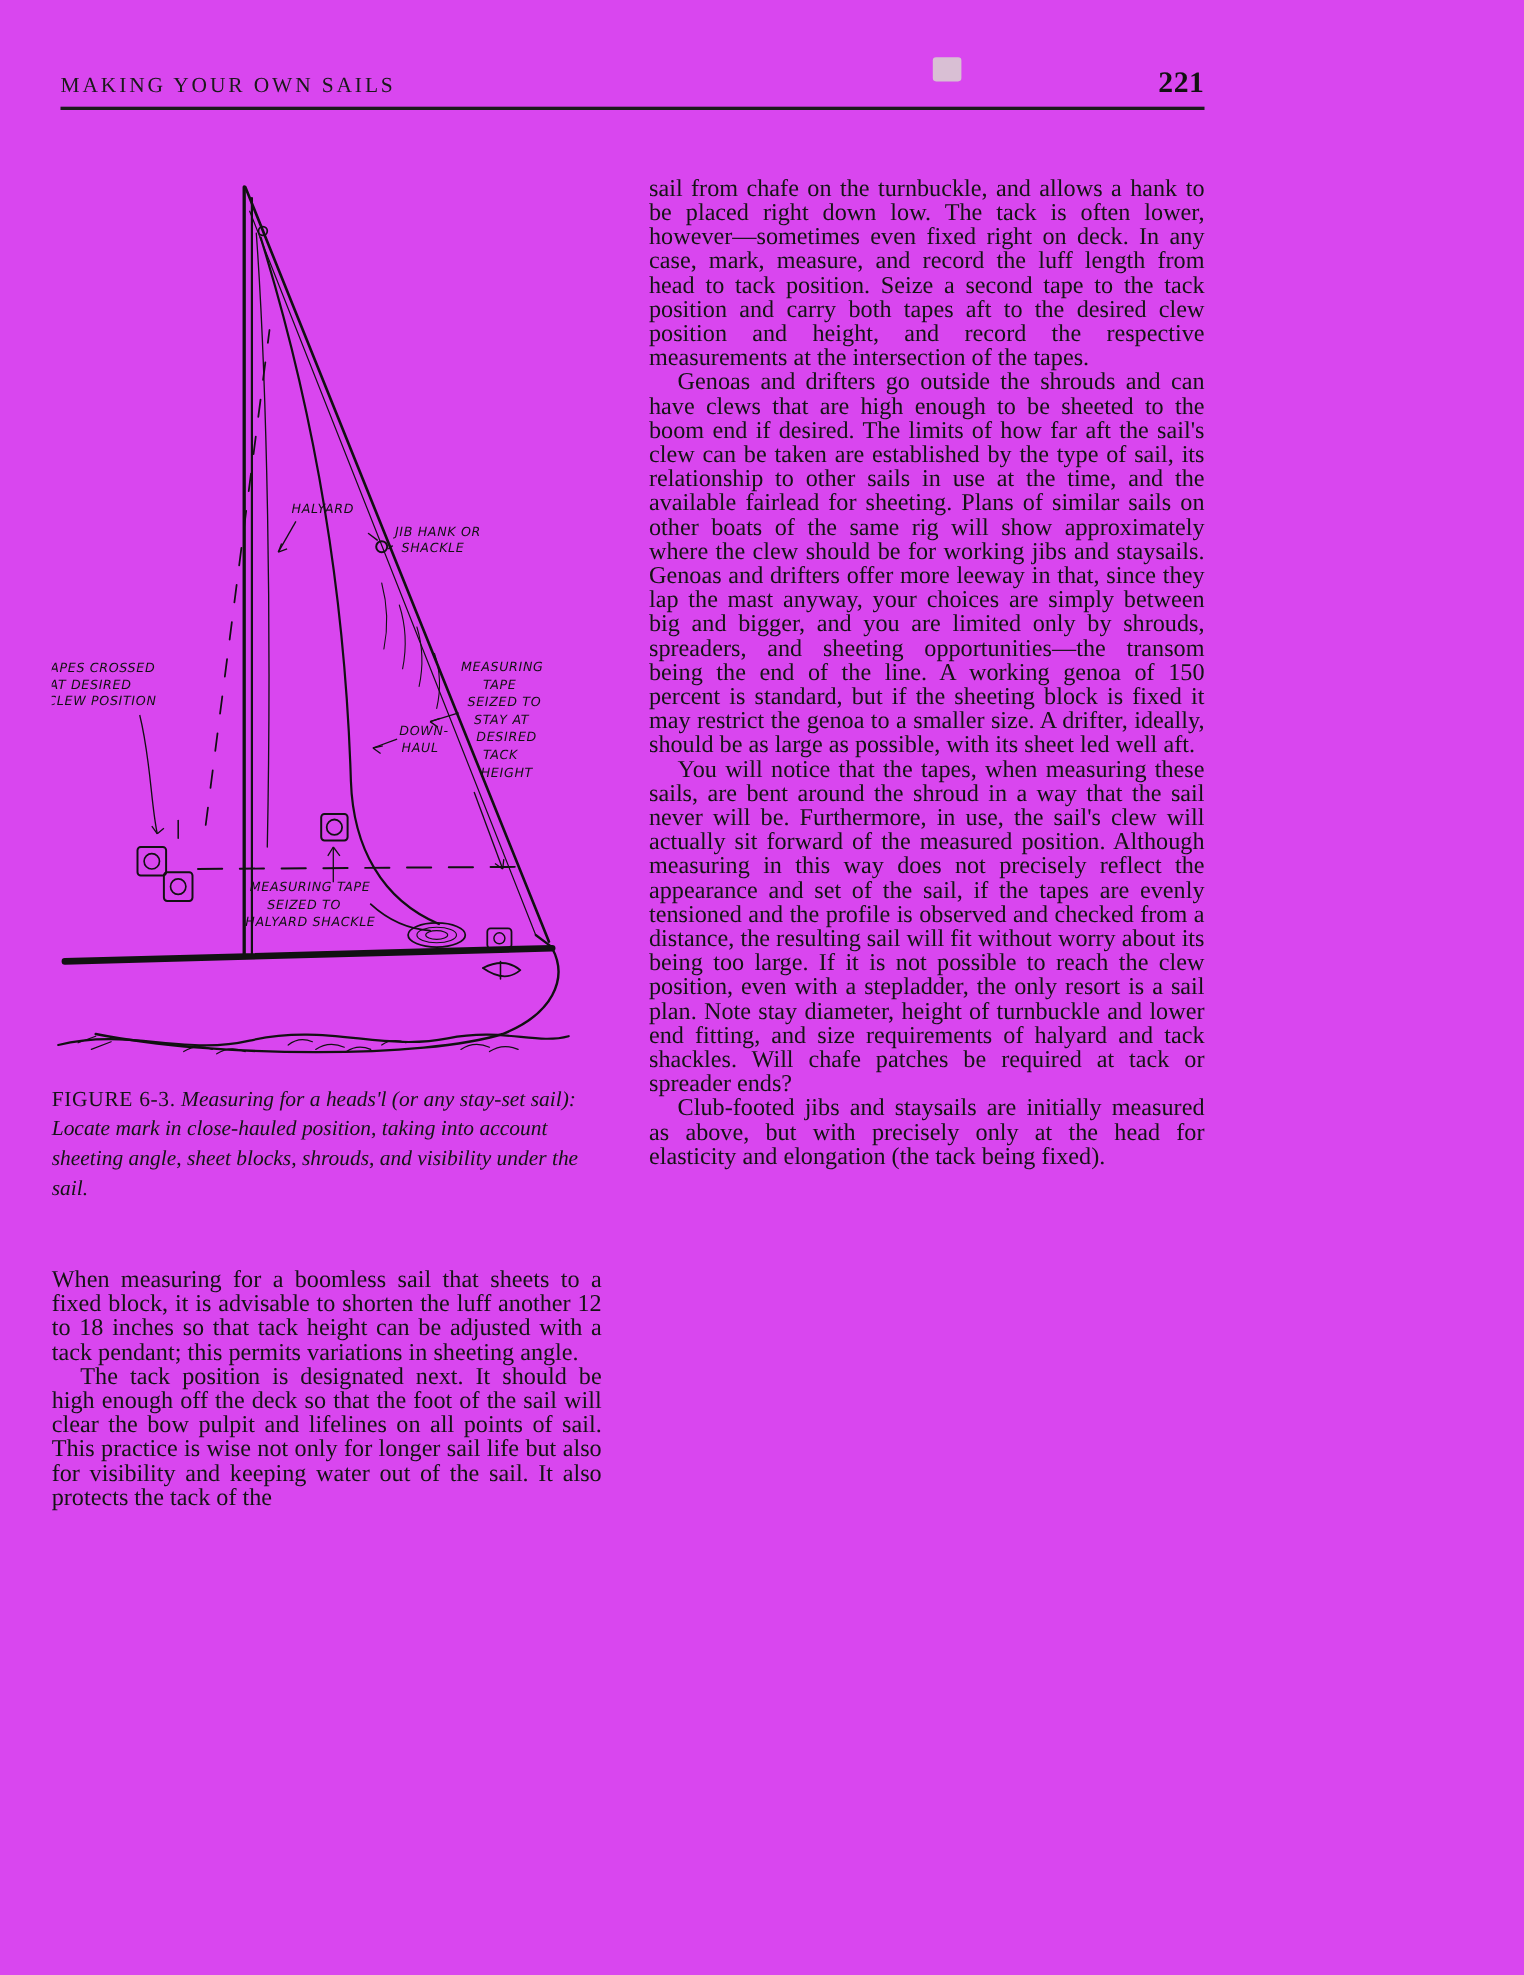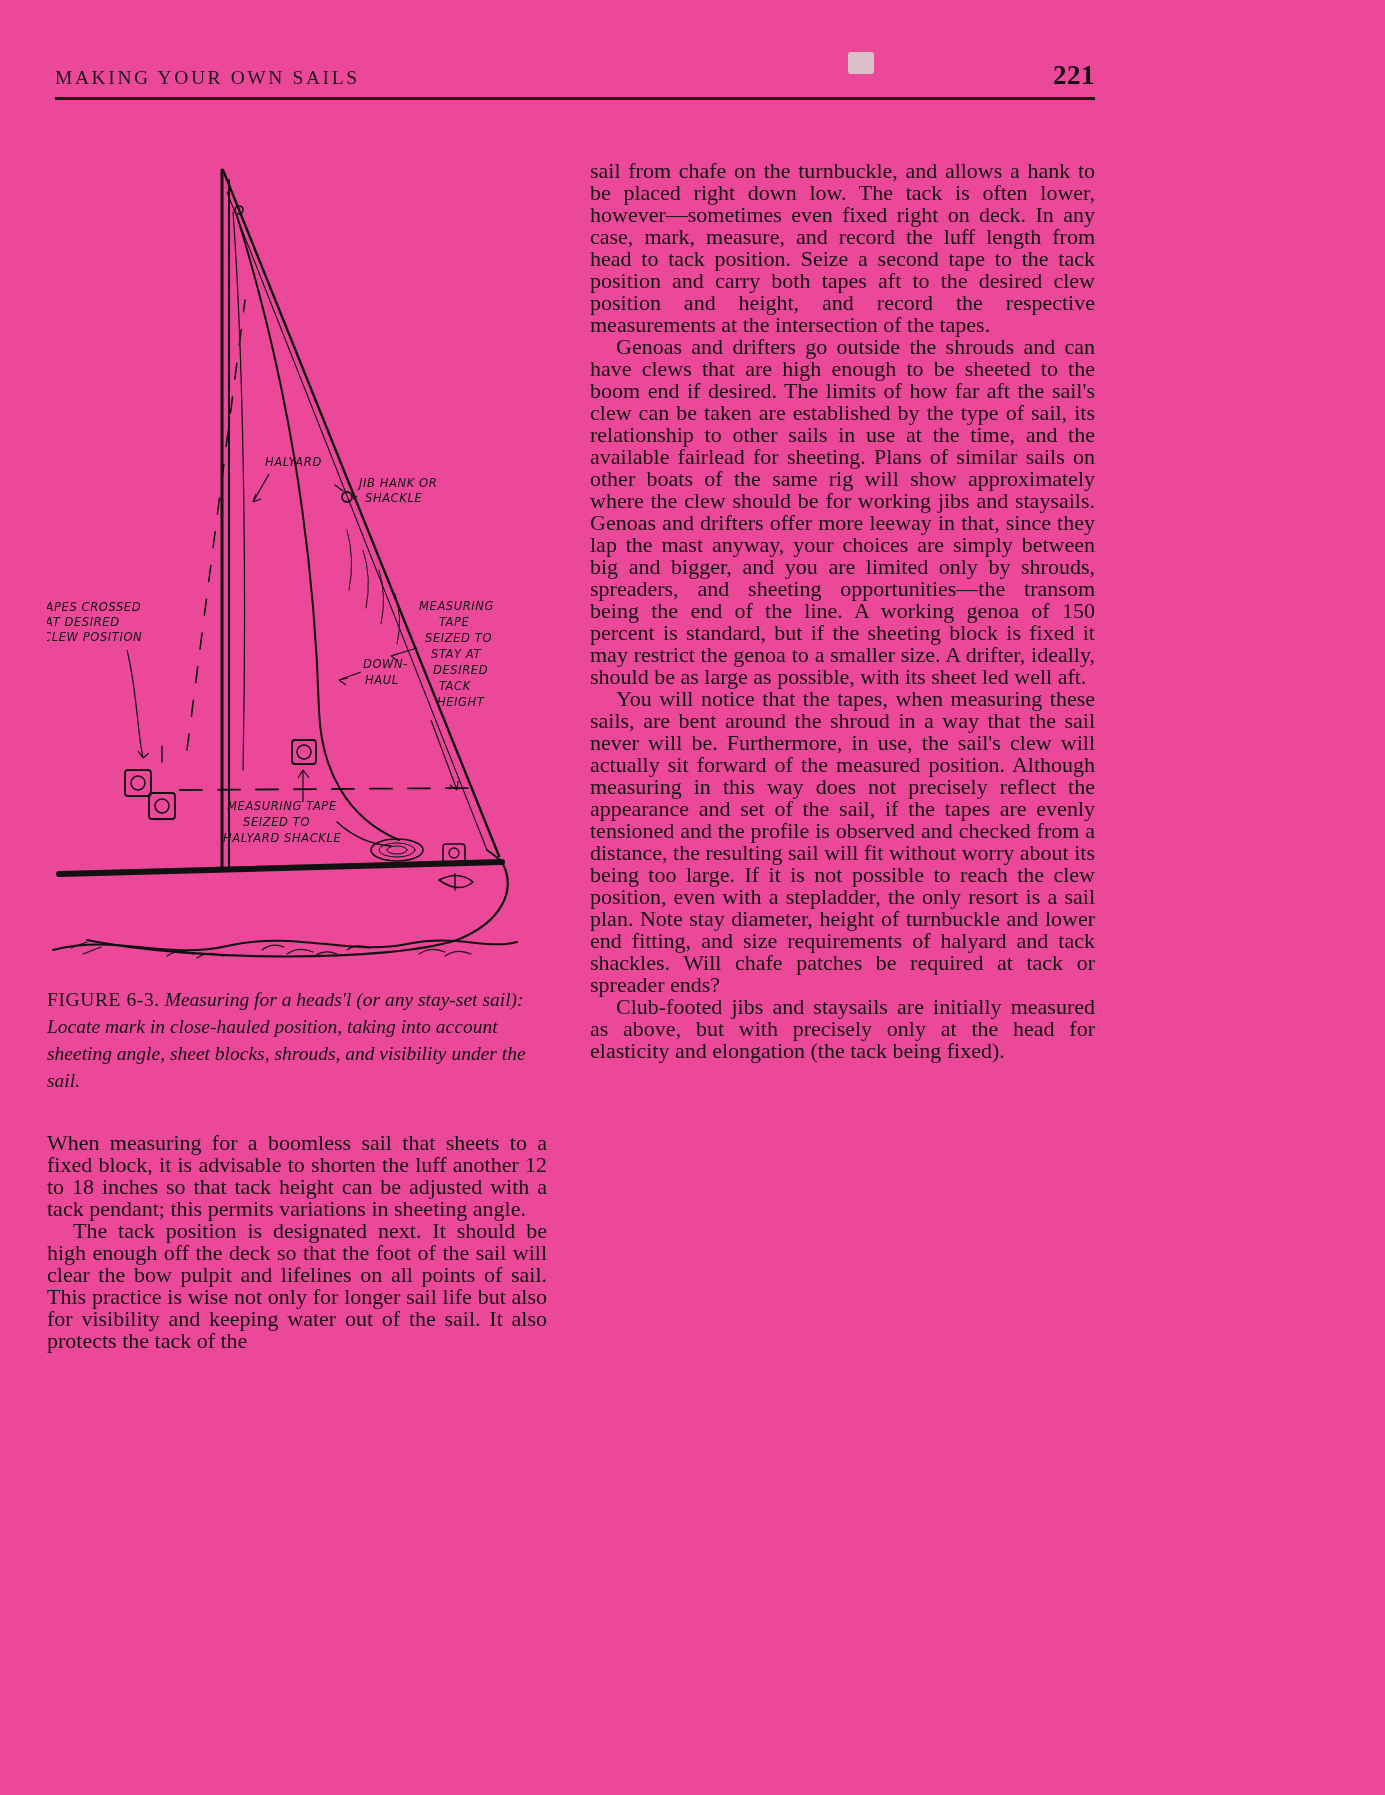--- a/index.html
+++ b/index.html
@@ -13,21 +13,21 @@
     position: relative;
     font-family: "Liberation Serif", serif;
     color: #111;
     overflow: hidden;
   }
   .page {
     position: absolute;
     left: 0; top: 0;
     width: 1385px;
     height: 1795px;
-    background: #ec4899;
+    background: #d946ef;
   }
   
   .runhead {
     position: absolute;
     left: 55px;
     top: 60px;
     width: 1040px;
     display: flex;
     align-items: baseline;
     justify-content: space-between;
@@ -110,21 +110,21 @@
   }
   .caption .label {
     font-style: normal;
     font-variant: small-caps;
     letter-spacing: 0.6px;
   }
   .caption .txt {
     font-style: italic;
   }
   .after-figure {
-    margin-top: 38px;
+    margin-top: 58px;
   }
   .hand {
     font-family: "DejaVu Sans", sans-serif;
     font-size: 11.5px;
     letter-spacing: 0.6px;
     fill: #111;
   }
 </style>
 </head>
 <body>

